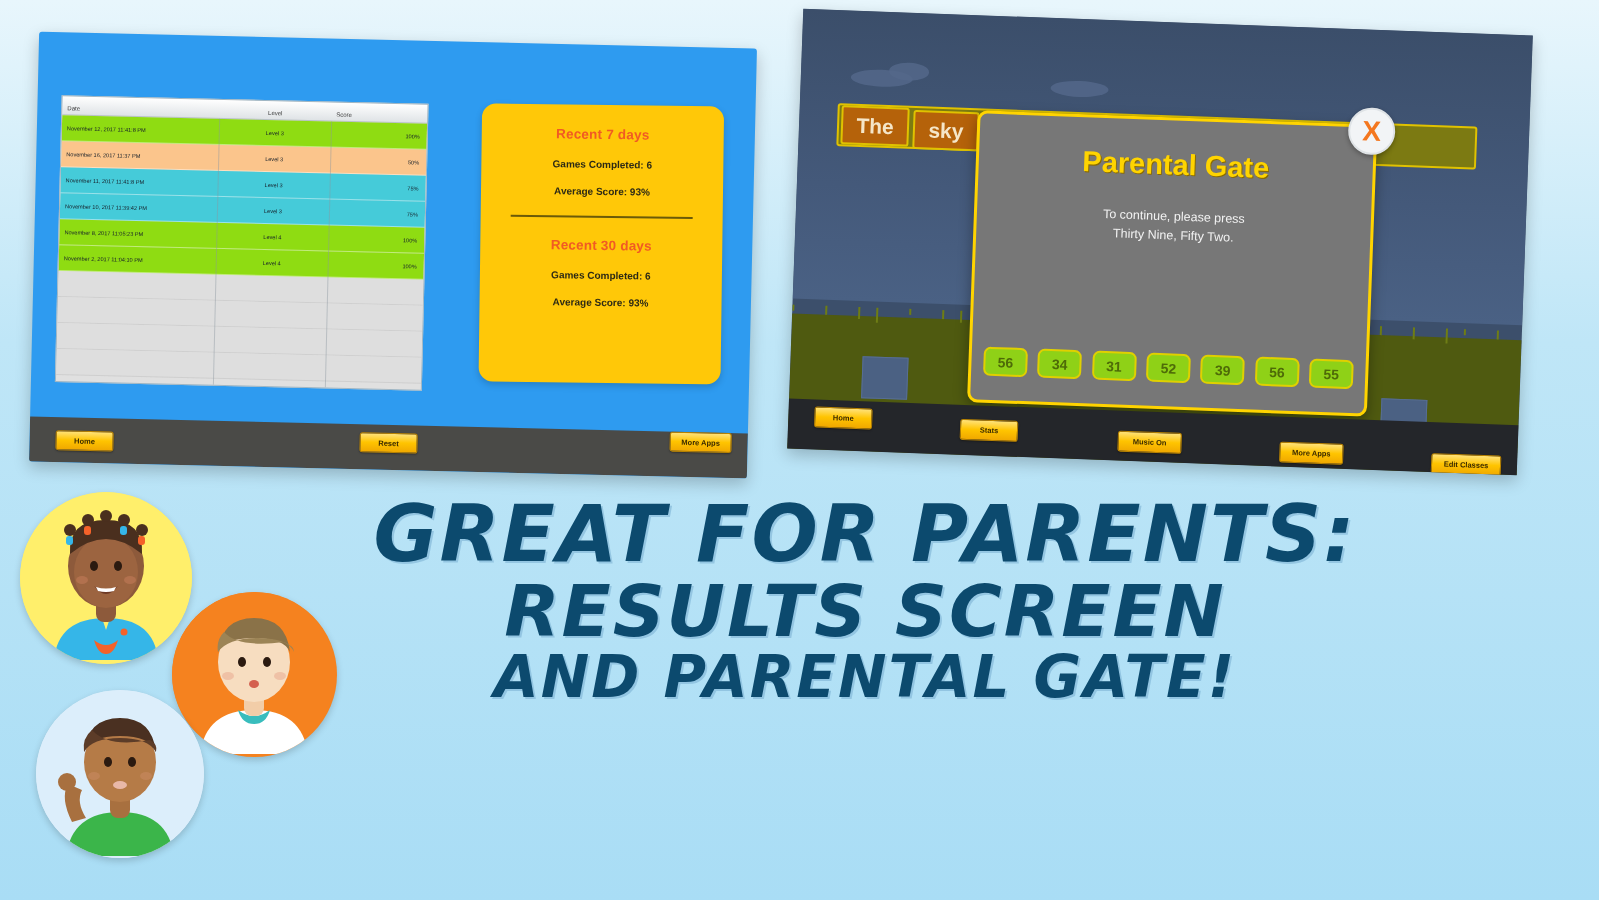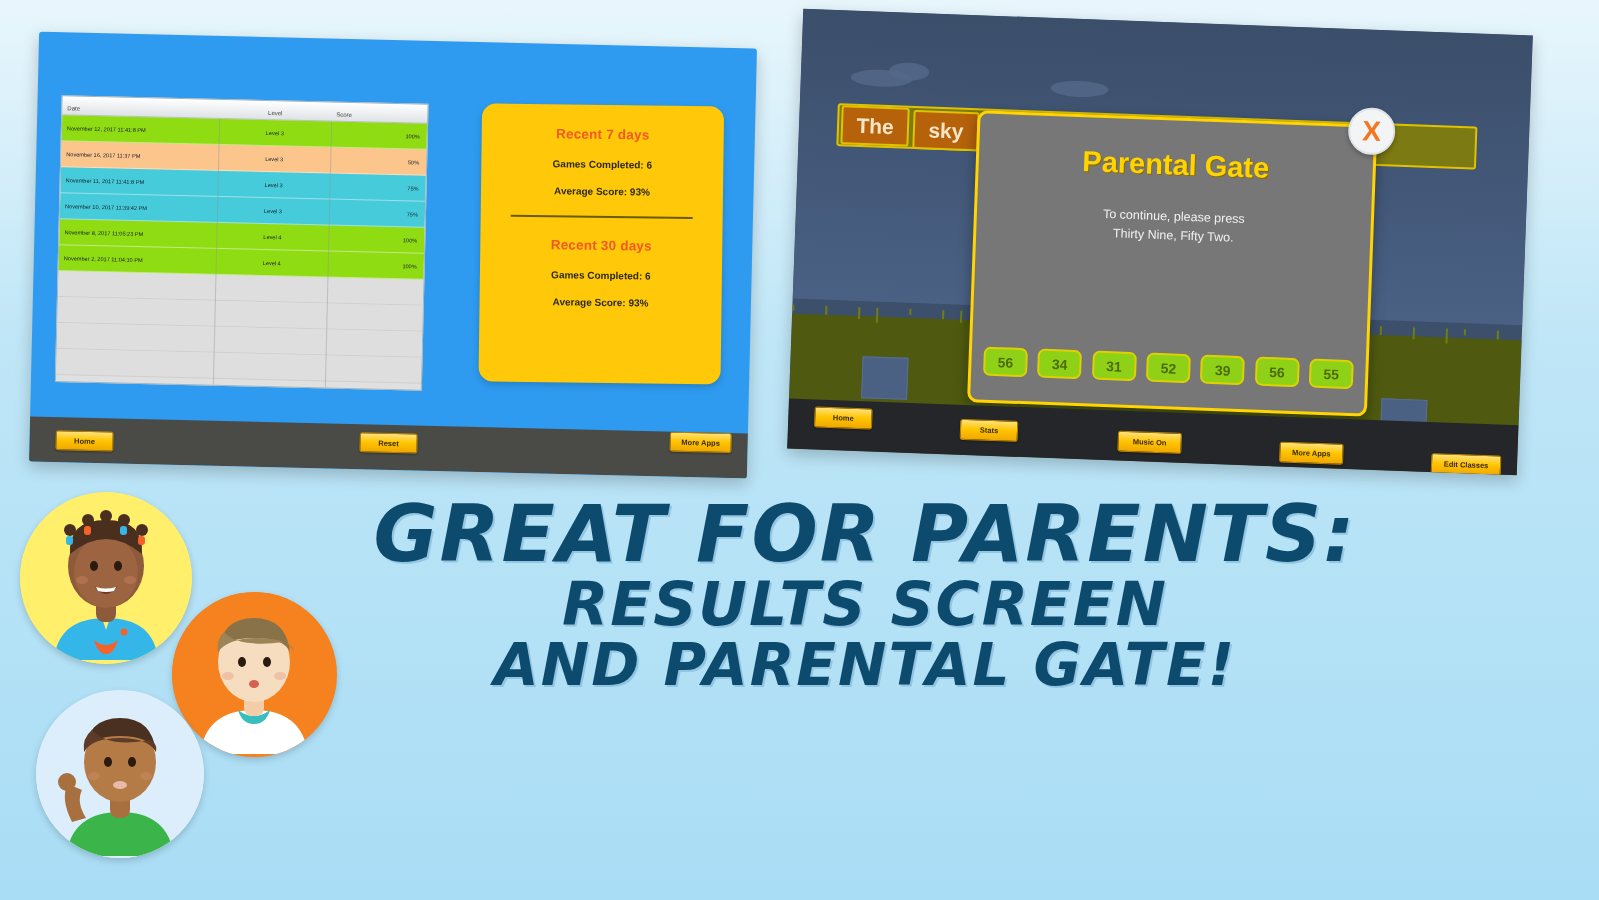--- a/index.html
+++ b/index.html
@@ -191,21 +191,21 @@
     position: absolute; left: 250px; top: 494px; width: 1230px;
     text-align: center;
     color: #0c4a6e;
     font-family: "DejaVu Sans", sans-serif;
     font-weight: bold; font-style: italic;
     letter-spacing: 2px;
     line-height: 1.03;
     text-shadow: 2px 2px 0 rgba(120,175,210,.55);
   }
   .hl1 { font-size: 78px; }
-  .hl2 { font-size: 60px; }
+  .hl2 { font-size: 72px; }
   .hl3 { font-size: 58px; }
 </style>
 </head>
 <body>
 
 <div class="device" id="results-device">
   <div class="dev-body blue">
 
     <div class="res-table">
       <div class="rt-vline" style="left:157px"></div>

